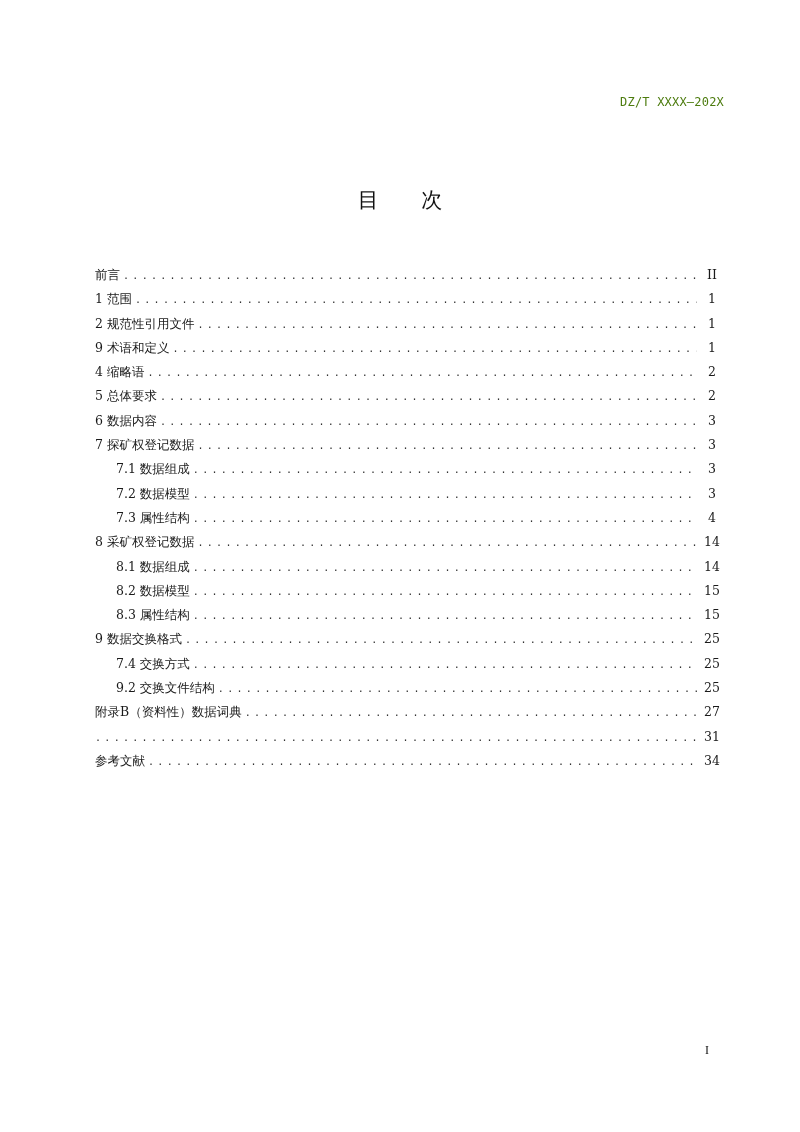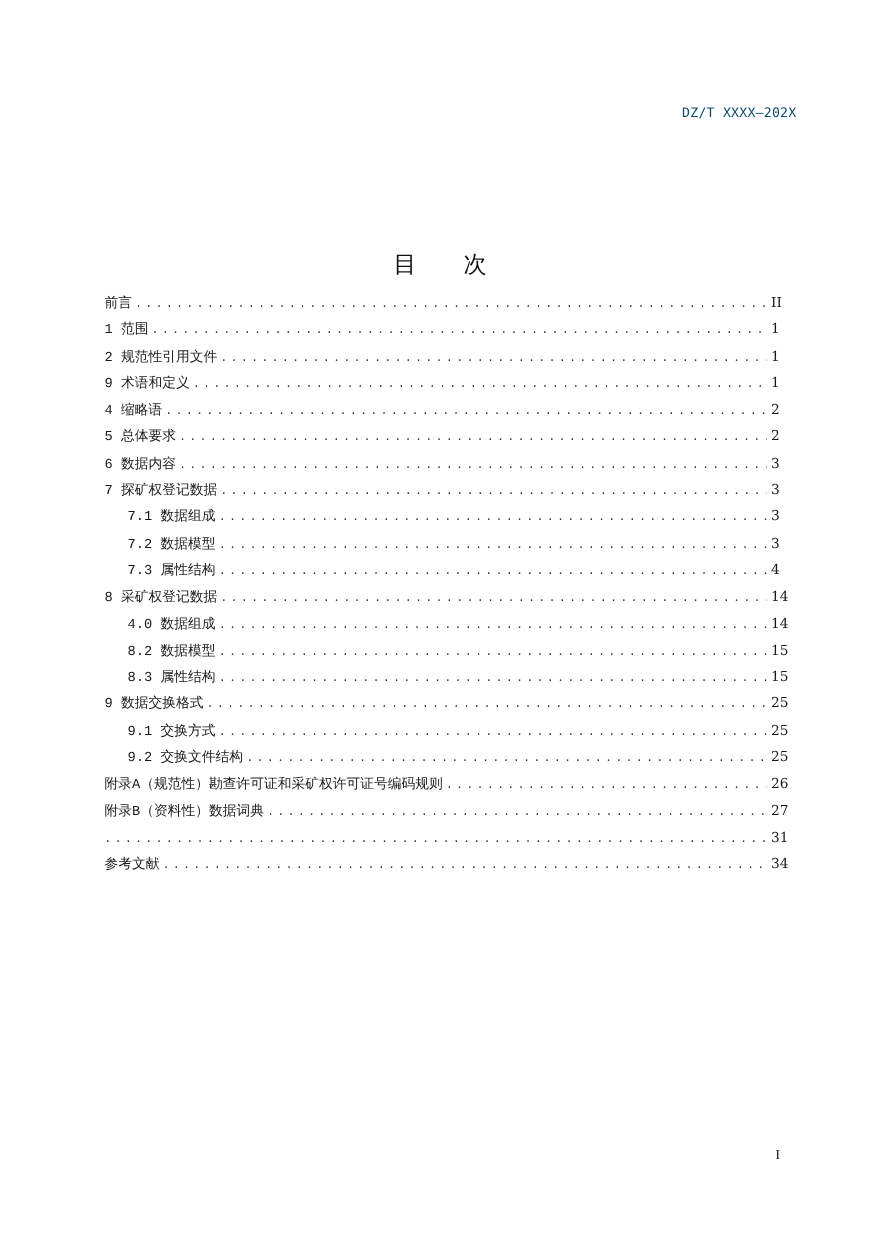--- a/index.html
+++ b/index.html
@@ -1,26 +1,26 @@
 <!DOCTYPE html>
 <html><head>
   <meta charset="utf-8">
   <style>
     html, body { margin: 0; padding: 0; background: #ffffff; }
     body { width: 800px; height: 1132px; position: relative; overflow: hidden; color: #1a1a1a;
       font-family: "DejaVu Serif", "Liberation Serif", serif; }
-    .header-code { position: absolute; top: 95px; right: 76px; font-family: "DejaVu Sans Mono", "Liberation Mono", monospace; font-size: 12px; color: #0c4a6e; letter-spacing: 0.2px; }
-    .title { position: absolute; top: 186px; left: 0; width: 800px; text-align: center; font-family: "DejaVu Sans", "Liberation Sans", sans-serif; font-size: 21px; letter-spacing: 18px; color: #111; padding-left: 18px; box-sizing: border-box; margin-top: 40px; }
+    .header-code { position: absolute; top: 95px; right: 76px; font-family: "DejaVu Sans Mono", "Liberation Mono", monospace; font-size: 12px; color: #4d7c0f; letter-spacing: 0.2px; }
+    .title { position: absolute; top: 186px; left: 0; width: 800px; text-align: center; font-family: "DejaVu Sans", "Liberation Sans", sans-serif; font-size: 21px; letter-spacing: 18px; color: #111; padding-left: 18px; box-sizing: border-box; }
     .toc { position: absolute; top: 263px; left: 95px; width: 628px; }
     .toc-row { display: flex; align-items: baseline; height: 24.3px; font-size: 12.5px; line-height: 24.3px; white-space: nowrap; overflow: hidden; }
     .toc-row.sub { padding-left: 21px; }
-    .toc-label { flex: 0 0 auto; padding-right: 3px; font-family: Liberation Mono, monospace; }
+    .toc-label { flex: 0 0 auto; padding-right: 3px; }
     .toc-dots { flex: 1 1 auto; overflow: hidden; white-space: nowrap; letter-spacing: 3.3px; color: #333; font-family: "DejaVu Sans Mono", "Liberation Mono", monospace; font-size: 10px; }
     .toc-dots::before { content: "................................................................................................................................................................"; }
-    .toc-page { flex: 0 0 auto; min-width: 22px; text-align: left; padding-left: 4px; }
+    .toc-page { flex: 0 0 auto; min-width: 22px; text-align: center; padding-left: 4px; }
     .page-number { position: absolute; top: 1043px; left: 705px; font-size: 12px; color: #111; font-family: "Liberation Serif", serif; }
   </style>
 </head>
 <body>
 
 <div class="header-code">DZ/T XXXX—202X</div>
 <div class="title">目 次</div>
 
 <div class="toc">
   <div class="toc-row">
@@ -77,53 +77,48 @@
       <span class="toc-label">7.3 属性结构</span>
       <span class="toc-dots"></span>
       <span class="toc-page">4</span>
     </div>
   <div class="toc-row">
       <span class="toc-label">8 采矿权登记数据</span>
       <span class="toc-dots"></span>
       <span class="toc-page">14</span>
     </div>
   <div class="toc-row sub">
-      <span class="toc-label">4.0 数据组成</span>
+      <span class="toc-label">8.1 数据组成</span>
       <span class="toc-dots"></span>
       <span class="toc-page">14</span>
     </div>
   <div class="toc-row sub">
       <span class="toc-label">8.2 数据模型</span>
       <span class="toc-dots"></span>
       <span class="toc-page">15</span>
     </div>
   <div class="toc-row sub">
       <span class="toc-label">8.3 属性结构</span>
       <span class="toc-dots"></span>
       <span class="toc-page">15</span>
     </div>
   <div class="toc-row">
       <span class="toc-label">9 数据交换格式</span>
       <span class="toc-dots"></span>
       <span class="toc-page">25</span>
     </div>
   <div class="toc-row sub">
-      <span class="toc-label">9.1 交换方式</span>
+      <span class="toc-label">7.4 交换方式</span>
       <span class="toc-dots"></span>
       <span class="toc-page">25</span>
     </div>
   <div class="toc-row sub">
       <span class="toc-label">9.2 交换文件结构</span>
       <span class="toc-dots"></span>
       <span class="toc-page">25</span>
-    </div>
-  <div class="toc-row">
-      <span class="toc-label">附录A（规范性）勘查许可证和采矿权许可证号编码规则</span>
-      <span class="toc-dots"></span>
-      <span class="toc-page">26</span>
     </div>
   <div class="toc-row">
       <span class="toc-label">附录B（资料性）数据词典</span>
       <span class="toc-dots"></span>
       <span class="toc-page">27</span>
     </div>
   <div class="toc-row">
       <span class="toc-dots"></span>
       <span class="toc-page">31</span>
     </div>

